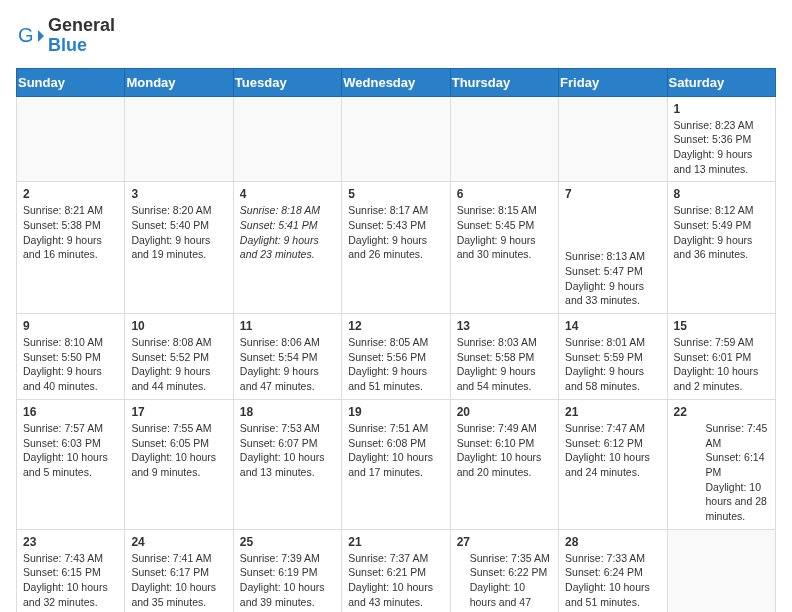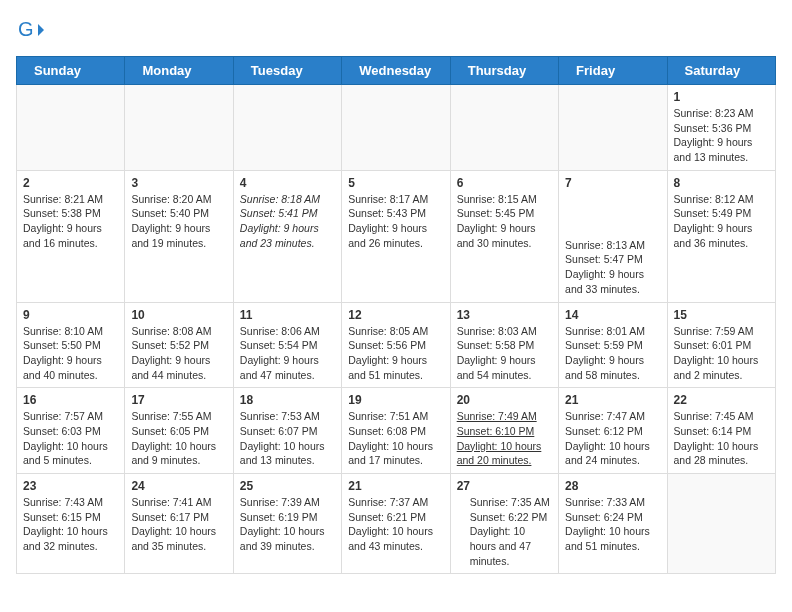--- a/index.html
+++ b/index.html
@@ -47,21 +47,21 @@
       color: #555;
     }
     .calendar {
       width: 100%;
       border-collapse: collapse;
       border: 1px solid #ccc;
     }
     .calendar th {
       background-color: #2a7fc9;
       color: #fff;
-      padding: 6px 17px;
+      padding: 6px 1px;
       text-align: left;
       font-size: 13px;
       border: 1px solid #1a6aaa;
     }
     .calendar td {
       vertical-align: top;
       padding: 5px 6px;
       border: 1px solid #ddd;
       font-size: 10.5px;
       color: #333;
@@ -89,20 +89,24 @@
   </style>
 </head>
 <body>
 
 <div class="header-area">
   <div class="logo">
     <svg class="logo-icon" viewBox="0 0 28 28">
       <text x="2" y="20" font-size="20" fill="#2a7fc9">G</text>
       <polygon points="22,8 28,14 22,20" fill="#2a7fc9"></polygon>
     </svg>
+    <div class="logo-text">
+      <span class="logo-general">General</span>
+      <span class="logo-blue">Blue</span>
+    </div>
   </div>
 </div>
 
 <table class="calendar">
   <thead>
     <tr>
     <th>Sunday</th>
         <th>Monday</th>
         <th>Tuesday</th>
         <th>Wednesday</th>
@@ -234,33 +238,33 @@
 Daylight: 10 hours and 13 minutes.</div>
         </td>
         <td>
           <span class="day-number">19</span>
           <div class="day-info" style="white-space: pre-line;">Sunrise: 7:51 AM
 Sunset: 6:08 PM
 Daylight: 10 hours and 17 minutes.</div>
         </td>
         <td>
           <span class="day-number">20</span>
-          <div class="day-info" style="white-space: pre-line; text-decoration: underline;">Sunrise: 7:49 AM
+          <div class="day-info" style="white-space: pre-line;">Sunrise: 7:49 AM
 Sunset: 6:10 PM
 Daylight: 10 hours and 20 minutes.</div>
         </td>
         <td>
           <span class="day-number">21</span>
           <div class="day-info" style="white-space: pre-line;">Sunrise: 7:47 AM
 Sunset: 6:12 PM
 Daylight: 10 hours and 24 minutes.</div>
         </td>
         <td>
           <span class="day-number">22</span>
-          <div class="day-info" style="white-space: pre-line;">Sunrise: 7:45 AM
+          <div class="day-info" style="white-space: pre-line; margin-left: 32px;">Sunrise: 7:45 AM
 Sunset: 6:14 PM
 Daylight: 10 hours and 28 minutes.</div>
         </td>
       </tr>
       <tr class="week-row">
         <td>
           <span class="day-number">23</span>
           <div class="day-info" style="white-space: pre-line;">Sunrise: 7:43 AM
 Sunset: 6:15 PM
 Daylight: 10 hours and 32 minutes.</div>

